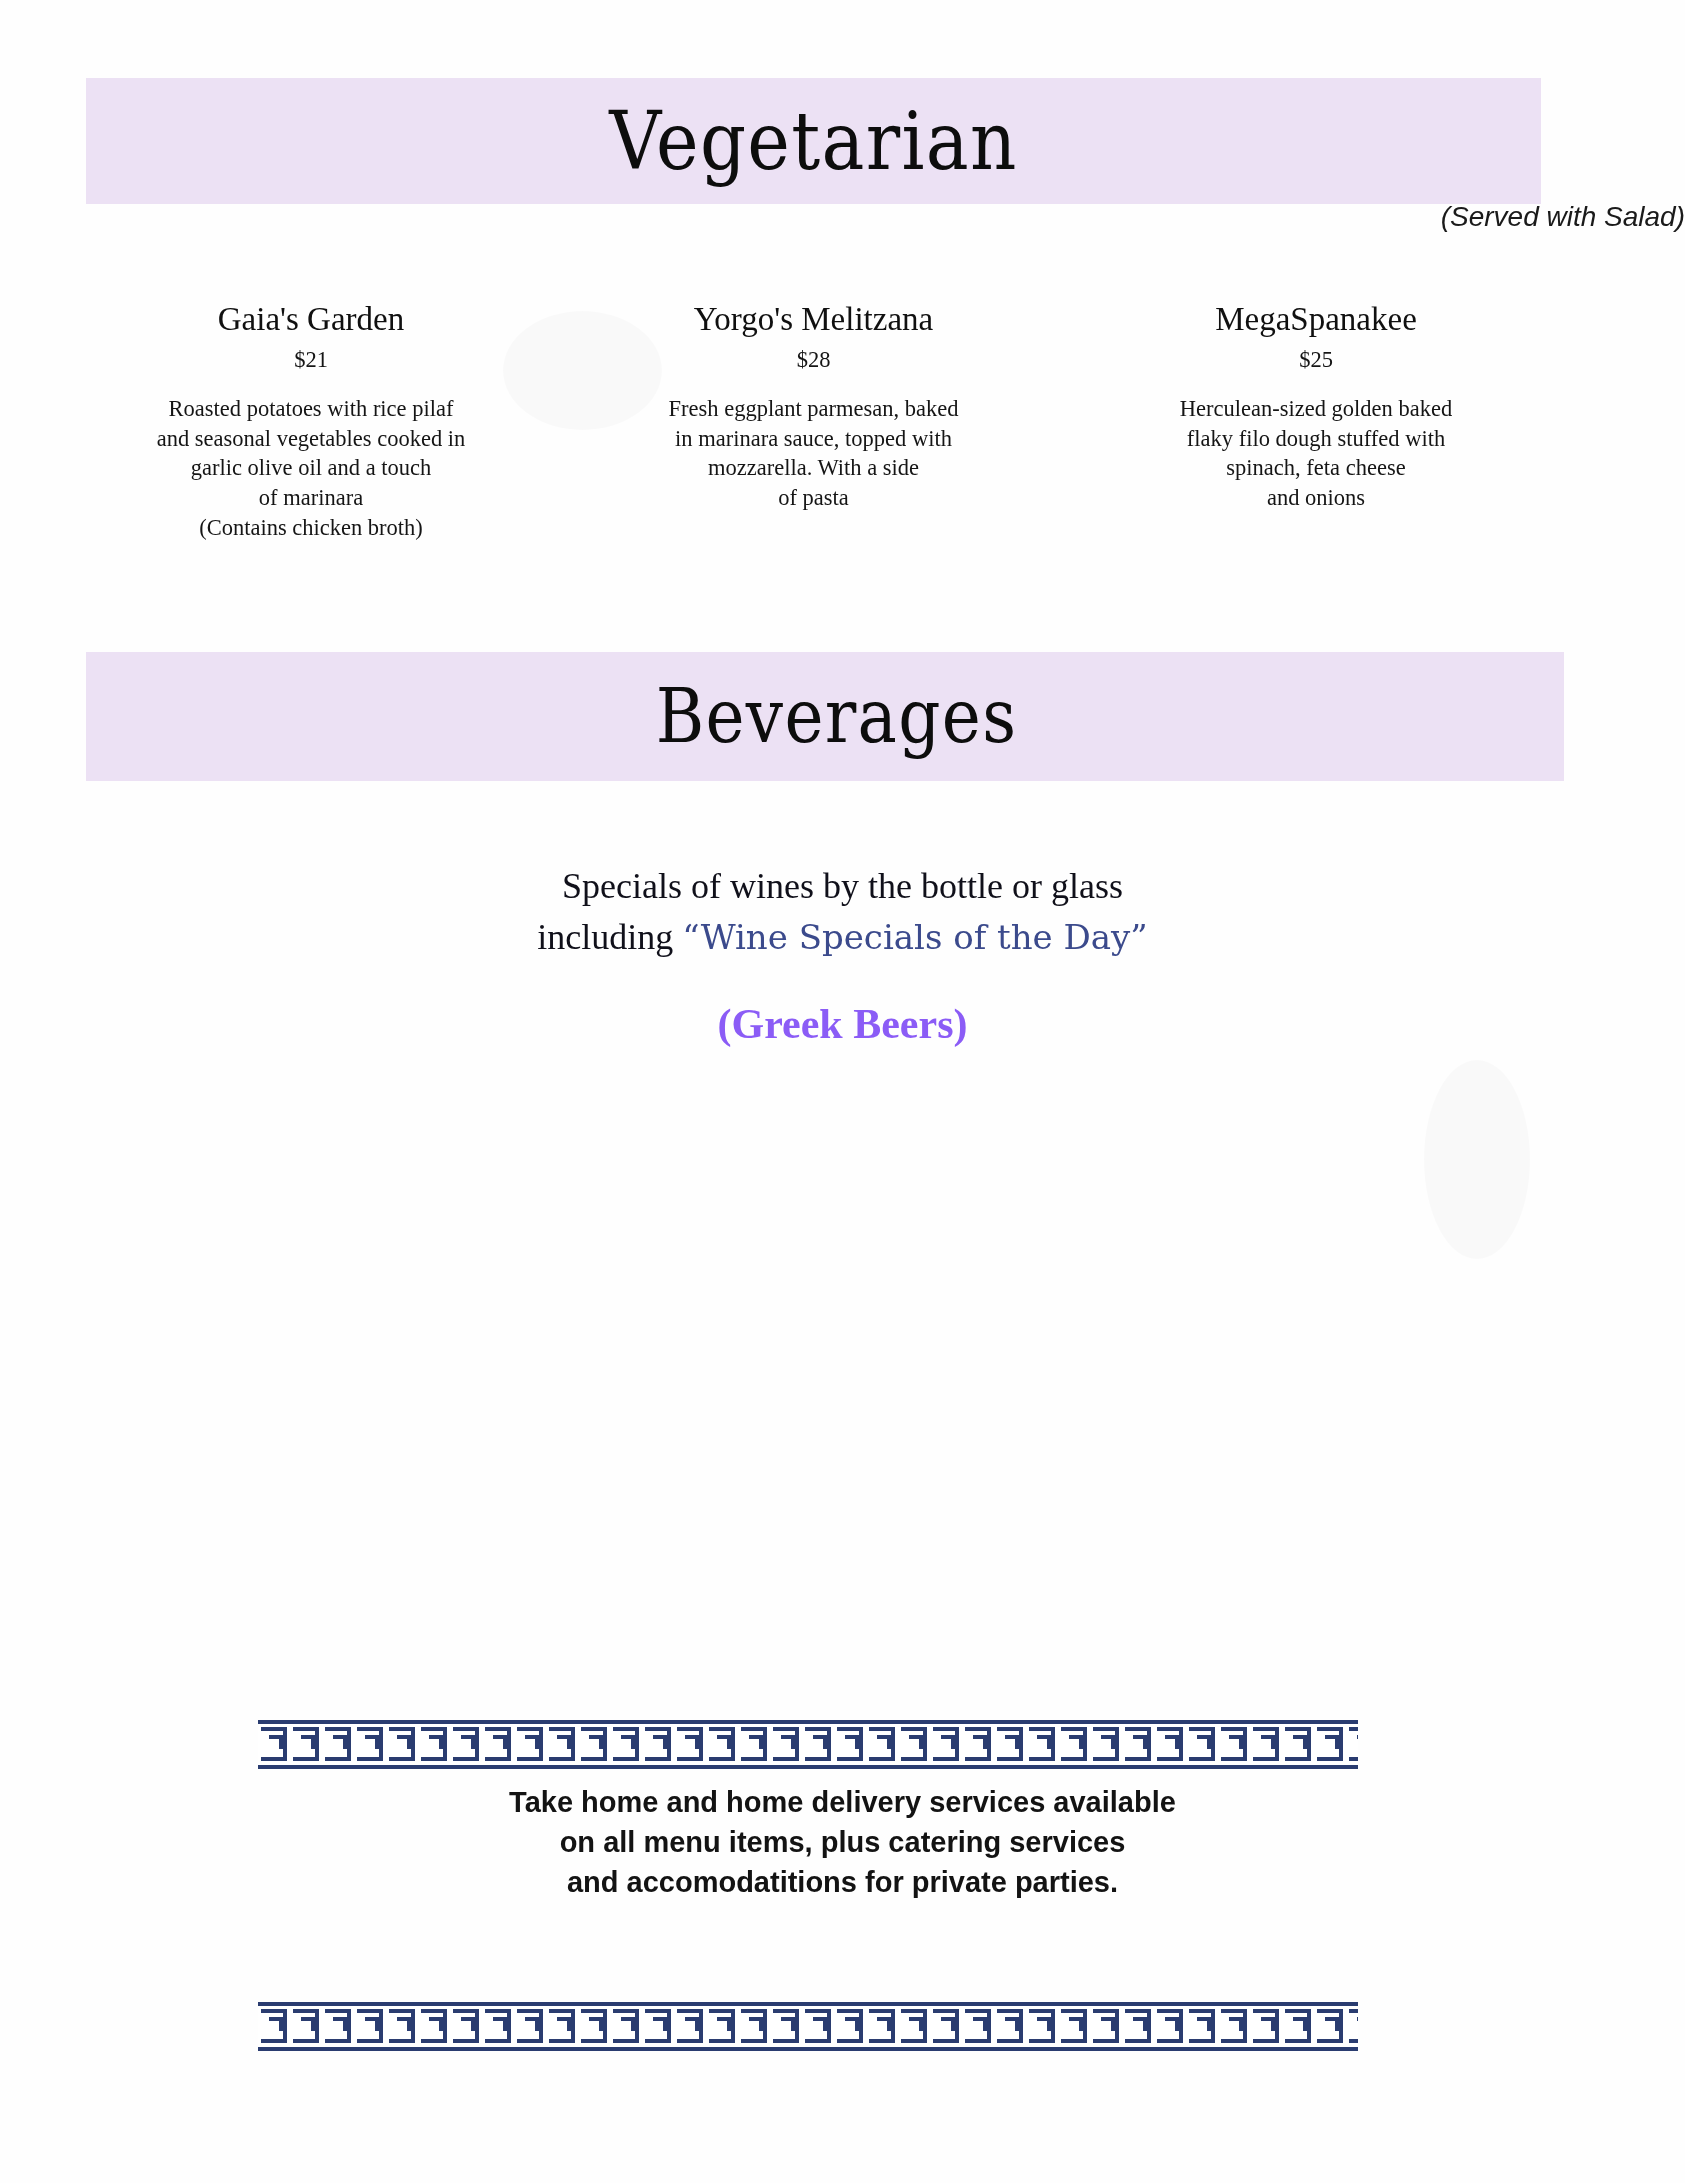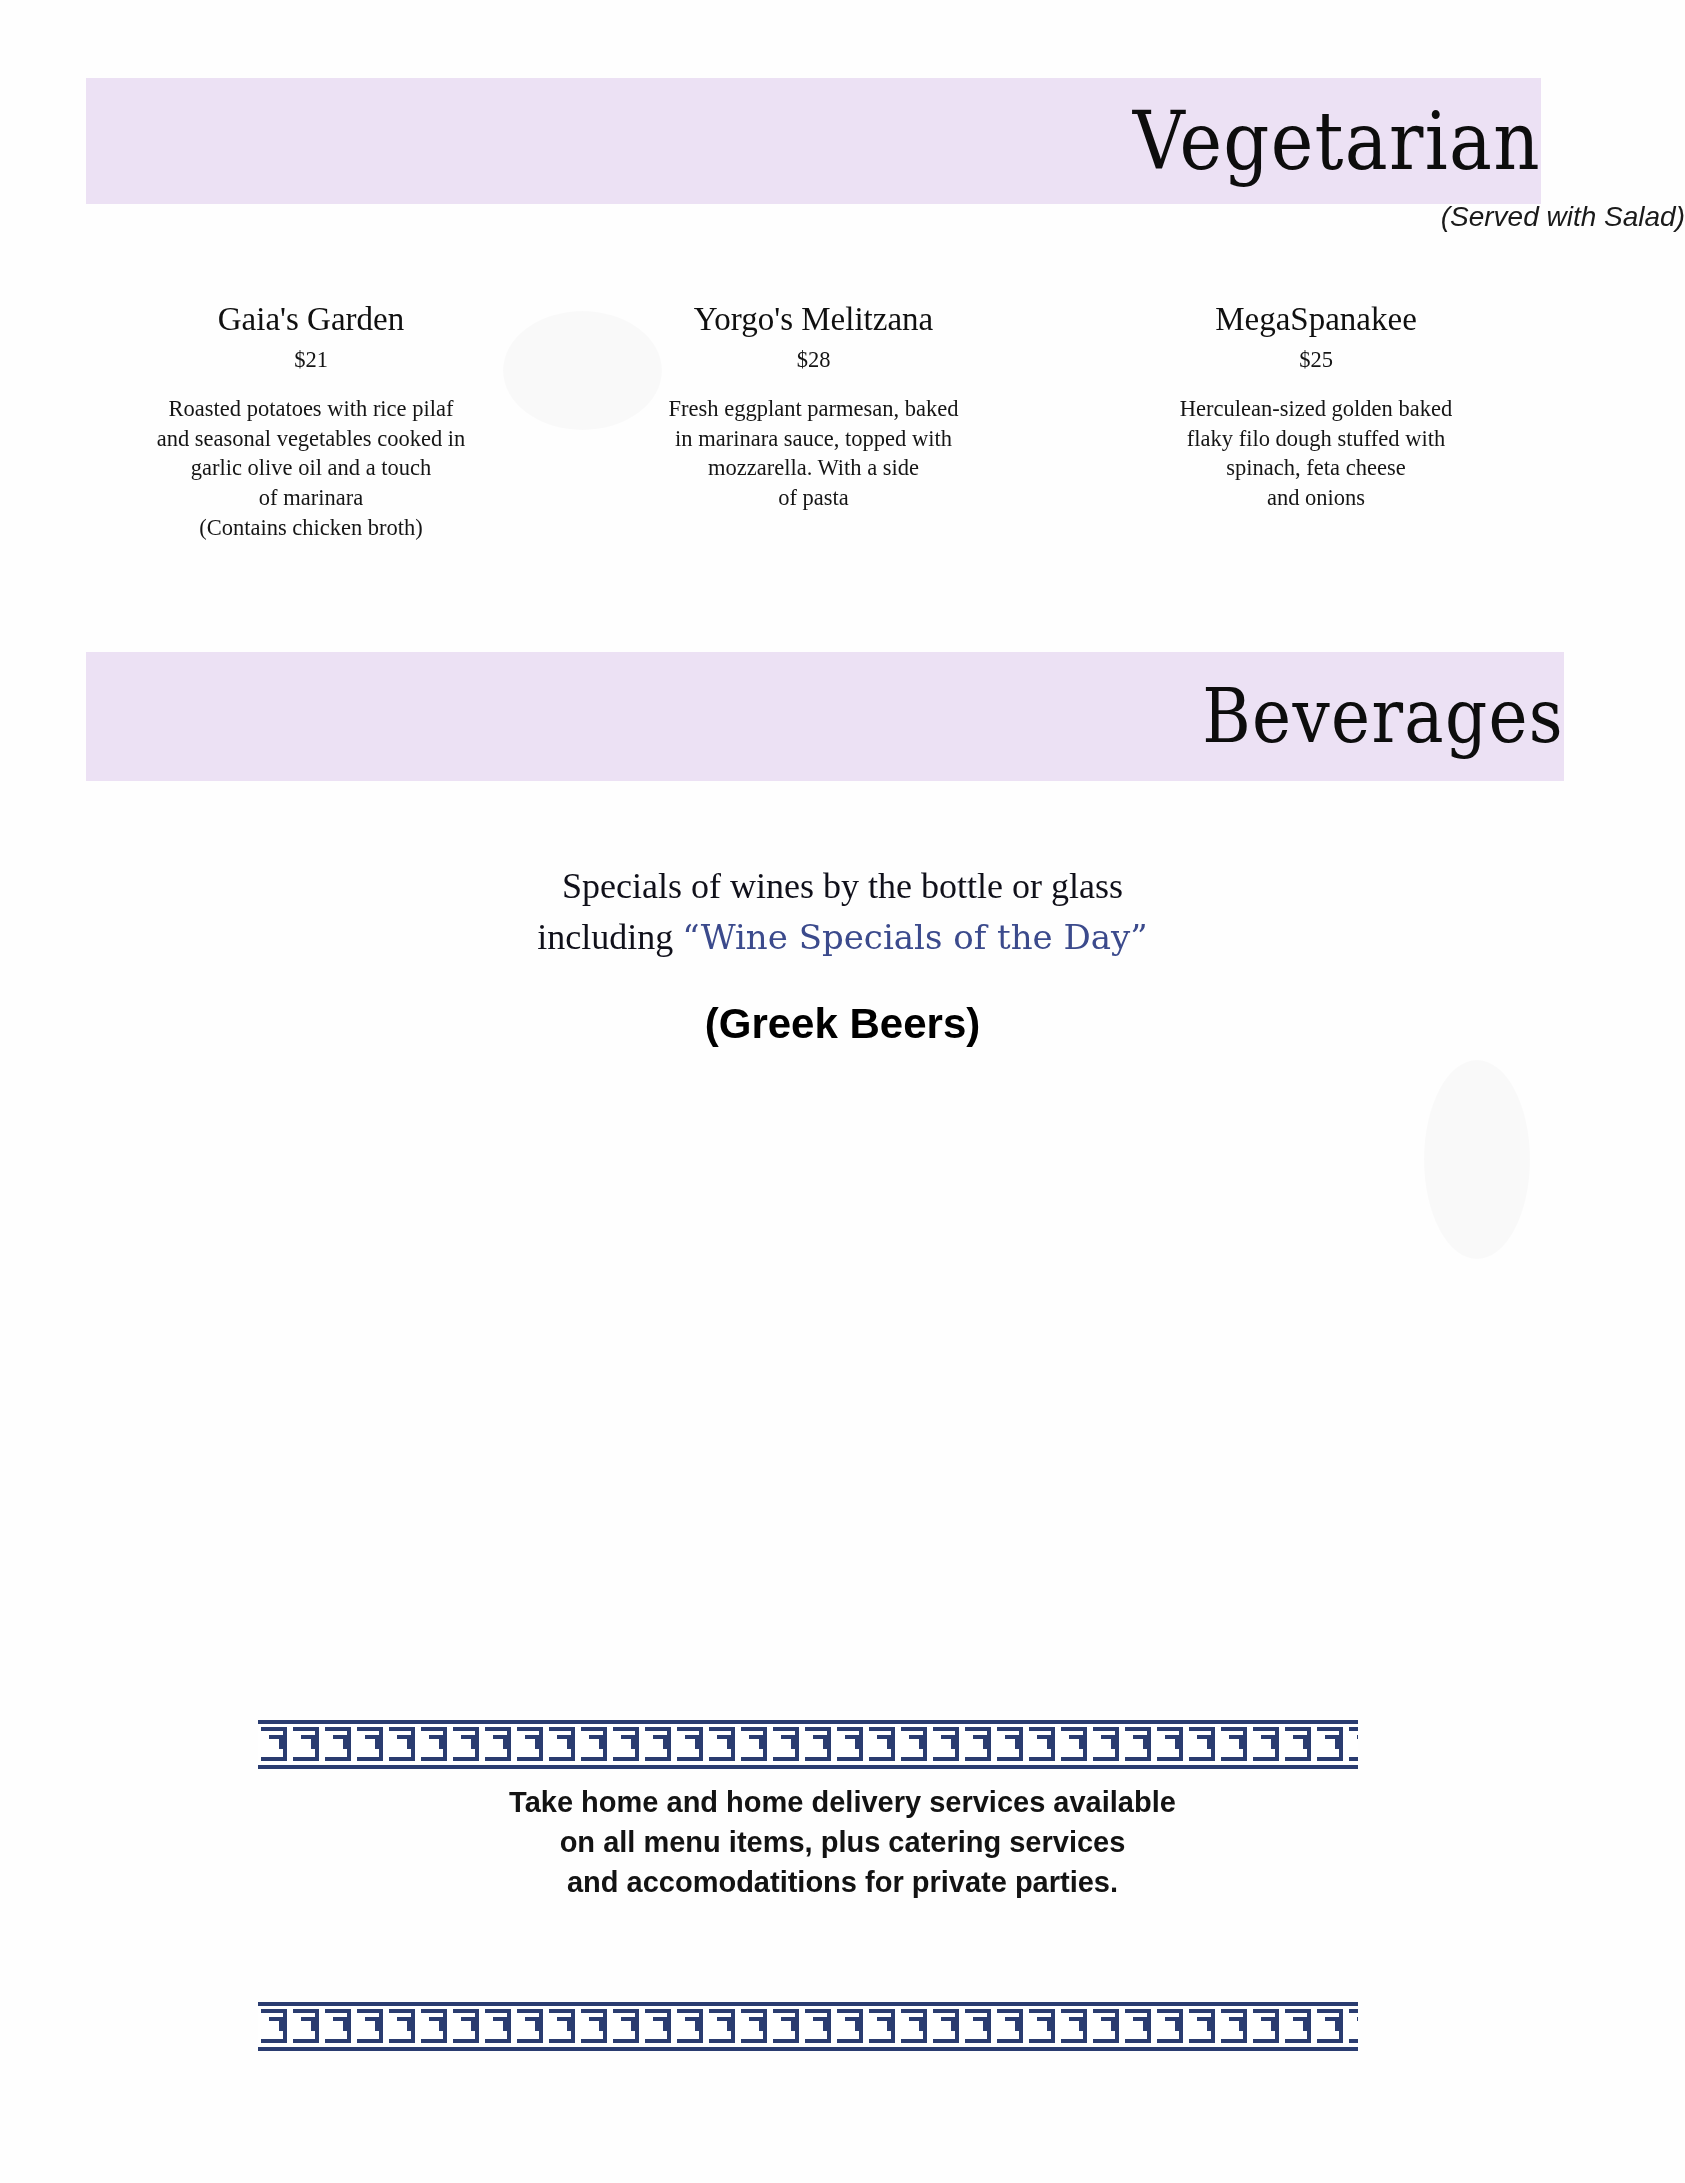--- a/index.html
+++ b/index.html
@@ -23,21 +23,21 @@
   }
 
   
   .banner {
     position: absolute;
     left: 86px;
     width: 1455px;
     background: #ece1f4;
     display: flex;
     align-items: center;
-    justify-content: flex-end;
+    justify-content: center;
   }
   #banner-vegetarian { top: 78px; height: 126px; }
   #banner-beverages  { top: 652px; height: 129px; padding-left: 23px; }
 
   .banner-title {
     font-family: "DejaVu Serif", serif;
     font-weight: 400;
     letter-spacing: 1.3px;
     color: #0d0d0d;
     white-space: nowrap;
@@ -109,24 +109,24 @@
     line-height: 1.42;
     color: #10101a;
   }
   .bev-special {
     font-family: "DejaVu Serif", serif;
     color: #3b4a8c;
     font-size: 34px;
   }
   .bev-beers {
     margin-top: 37px;
-    font-family: Liberation Sans, sans-serif;
+    font-family: Liberation Serif, serif;
     font-weight: bold;
     font-size: 42px;
-    color: #000000;
+    color: #8b5cf6;
   }
 
   
   .greek-key {
     position: absolute;
     left: 258px;
     width: 1100px;
     height: 41px;
     overflow: hidden;
     background: #ffffff;

